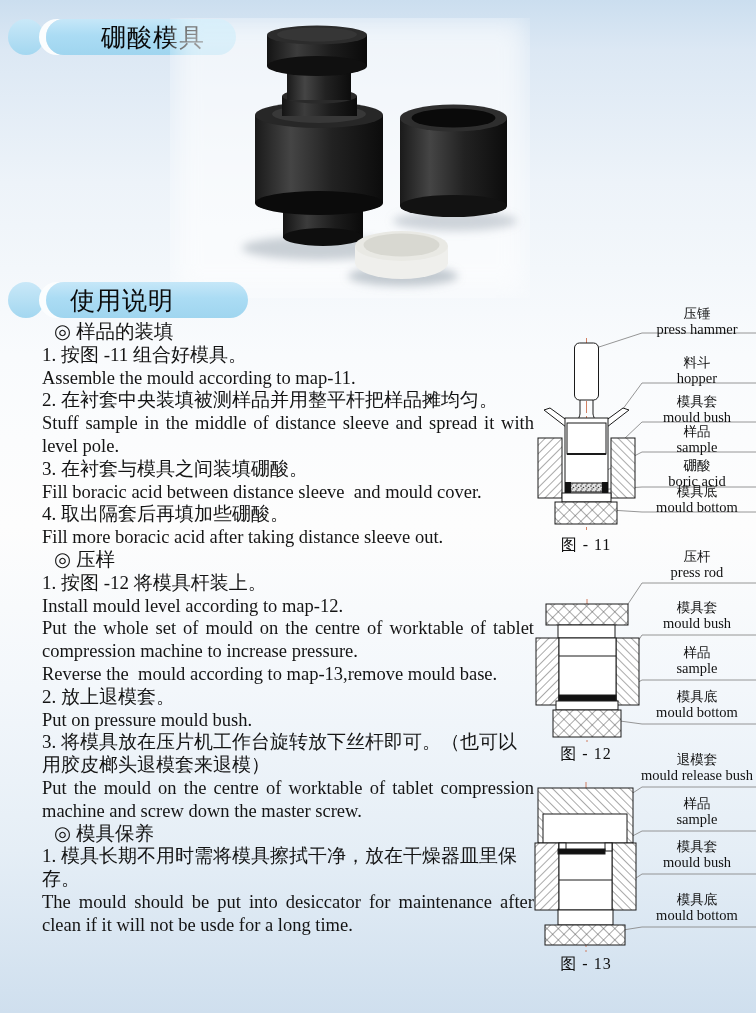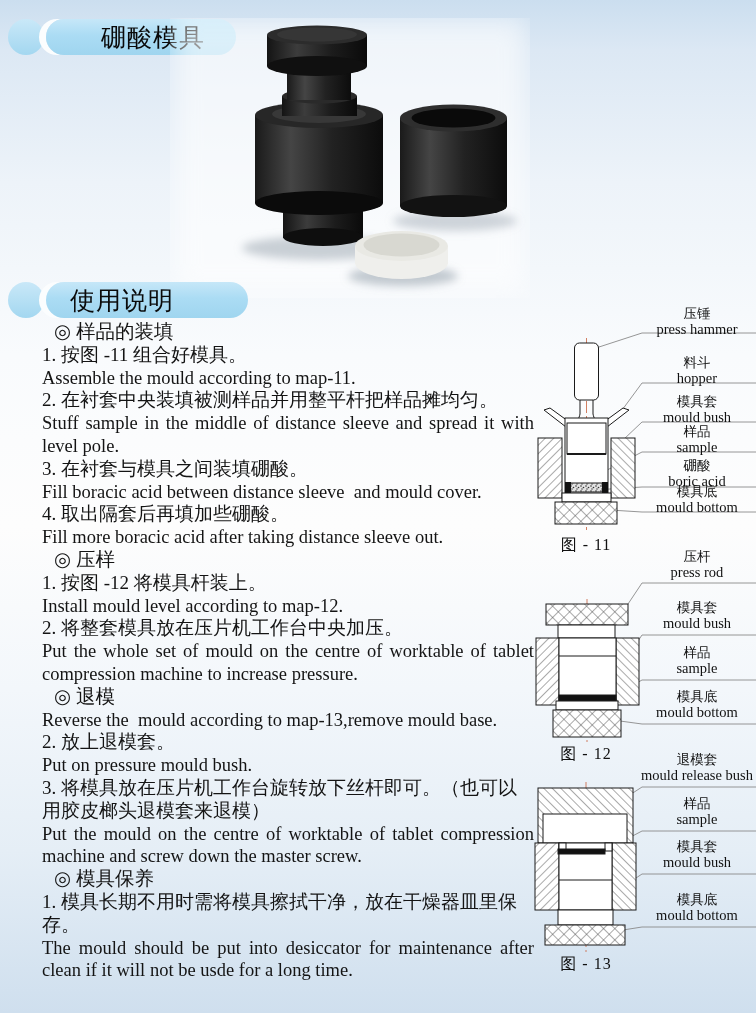--- a/index.html
+++ b/index.html
@@ -111,24 +111,22 @@
     <div class="zh">2. 在衬套中央装填被测样品并用整平杆把样品摊均匀。</div>
     <div class="en">Stuff sample in the middle of distance sleeve and spread it with level pole.</div>
     <div class="zh">3. 在衬套与模具之间装填硼酸。</div>
     <div class="en">Fill boracic acid between distance sleeve  and mould cover.</div>
     <div class="zh">4. 取出隔套后再填加些硼酸。</div>
     <div class="en">Fill more boracic acid after taking distance sleeve out.</div>
 
     <div class="heading">◎ 压样</div>
     <div class="zh">1. 按图 -12 将模具杆装上。</div>
     <div class="en">Install mould level according to map-12.</div>
-    <div class="zh">2. 将整套模具放在压片机工作台中央加压。</div>
     <div class="en">Put the whole set of mould on the centre of worktable of tablet compression machine to increase pressure.</div>
 
-    <div class="heading">◎ 退模</div>
     <div class="en">Reverse the  mould according to map-13,remove mould base.</div>
     <div class="zh">2. 放上退模套。</div>
     <div class="en">Put on pressure mould bush.</div>
     <div class="zh">3. 将模具放在压片机工作台旋转放下丝杆即可。（也可以用胶皮榔头退模套来退模）</div>
     <div class="en">Put the mould on the centre of worktable of tablet compression machine and screw down the master screw.</div>
 
     <div class="heading">◎ 模具保养</div>
     <div class="zh">1. 模具长期不用时需将模具擦拭干净，放在干燥器皿里保存。</div>
     <div class="en">The mould should be put into desiccator for maintenance after clean if it will not be usde for a long time.</div>
   </div>

